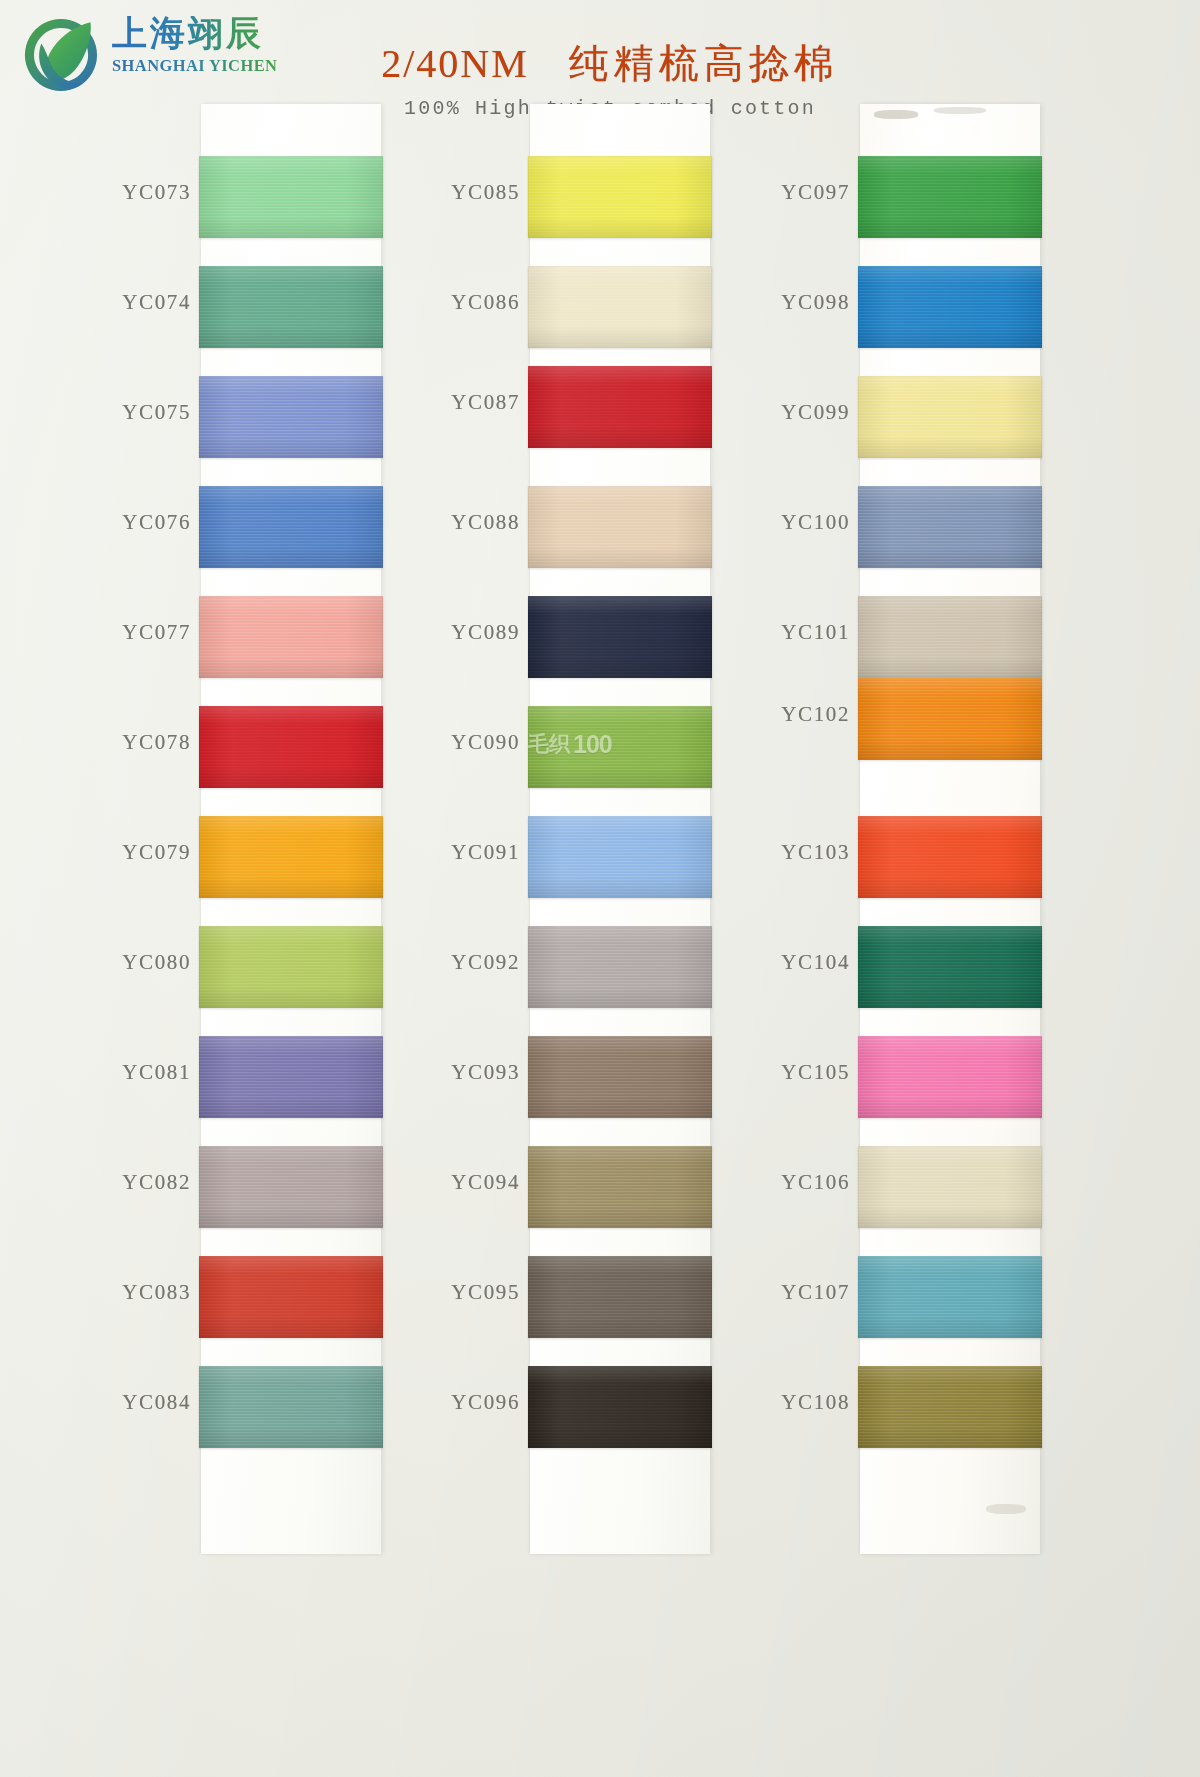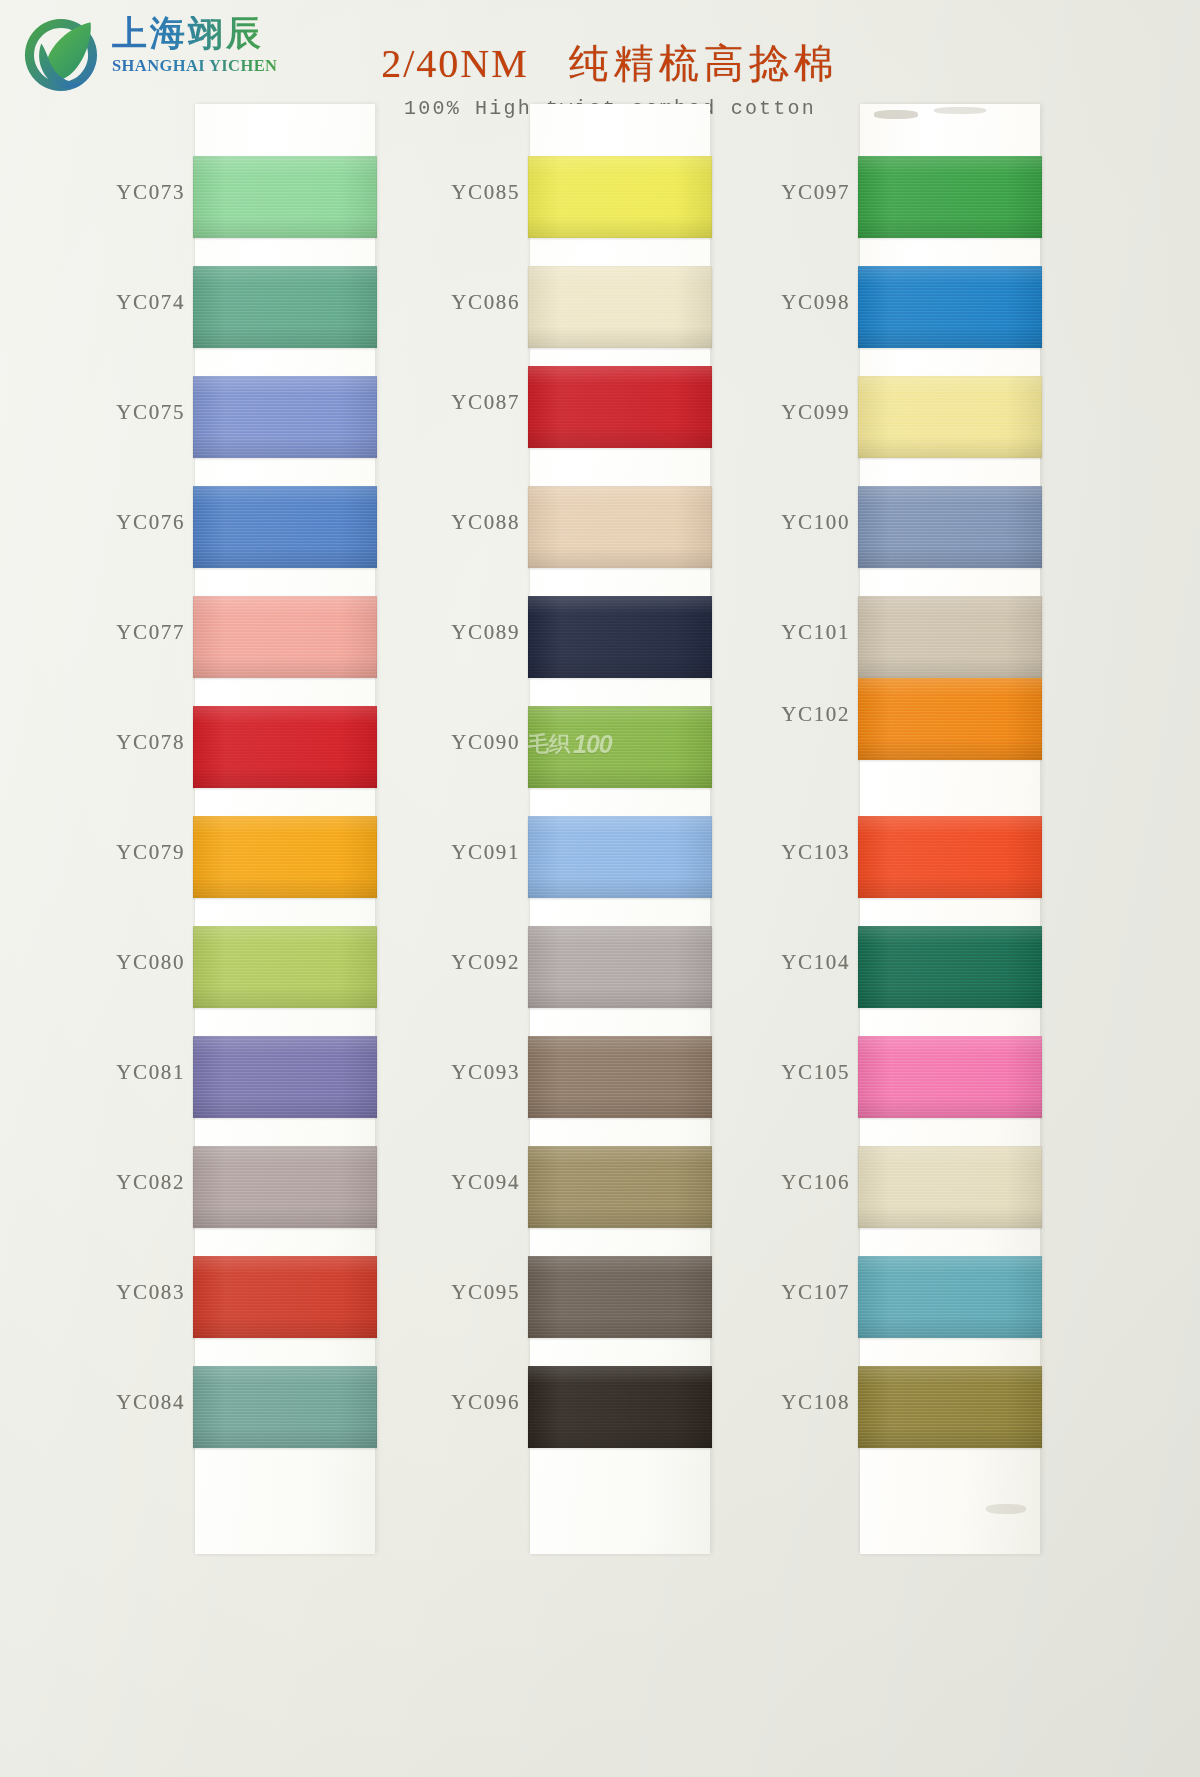--- a/index.html
+++ b/index.html
@@ -49,21 +49,21 @@
   .title-main .nm{letter-spacing:2px;margin-right:40px;}
   .title-main .cn{letter-spacing:5px;}
   .title-sub{
     font-family:"Liberation Mono", monospace;
     font-size:20px;color:#6d6d69;letter-spacing:2.2px;margin-top:6px;white-space:nowrap;
   }
 
   
   .columns{position:absolute;left:0;top:0;width:1200px;height:1777px;}
   .col{position:absolute;top:104px;width:340px;height:1450px;}
-  .col-1{left:95px;}
+  .col-1{left:101px;}
   .col-2{left:430px;text-decoration:underline;}
   .col-3{left:760px;}
 
   
   .card{
     position:absolute;left:100px;top:0;width:180px;height:1450px;
     background:linear-gradient(95deg,#fdfdfb 0%,#ffffff 25%,#fbfbf7 75%,#f4f4ef 100%);
     box-shadow:2px 0 5px rgba(0,0,0,.07), -1px 0 3px rgba(0,0,0,.05);
   }
   .col-3 .card{
@@ -108,21 +108,21 @@
     display:flex;align-items:center;gap:3px;
     opacity:.45;pointer-events:none;
   }
   .wm-cn{
     font-family:Liberation Serif, serif;
     font-size:21px;font-weight:bold;color:#ffffff;
     text-shadow:0 1px 1px rgba(0,0,0,.25);letter-spacing:0px;
   }
   .wm-num{
     font-family:"Liberation Sans", sans-serif;
-    font-style:italic;font-size:25px;font-weight:bold;color:#ffffff;
+    font-size:25px;font-weight:bold;color:#ffffff;
     text-shadow:0 1px 1px rgba(0,0,0,.25);letter-spacing:-1px;
   }
 </style>
 </head>
 <body>
 
 <div class="paper"></div>
 
 <div class="header">
 

